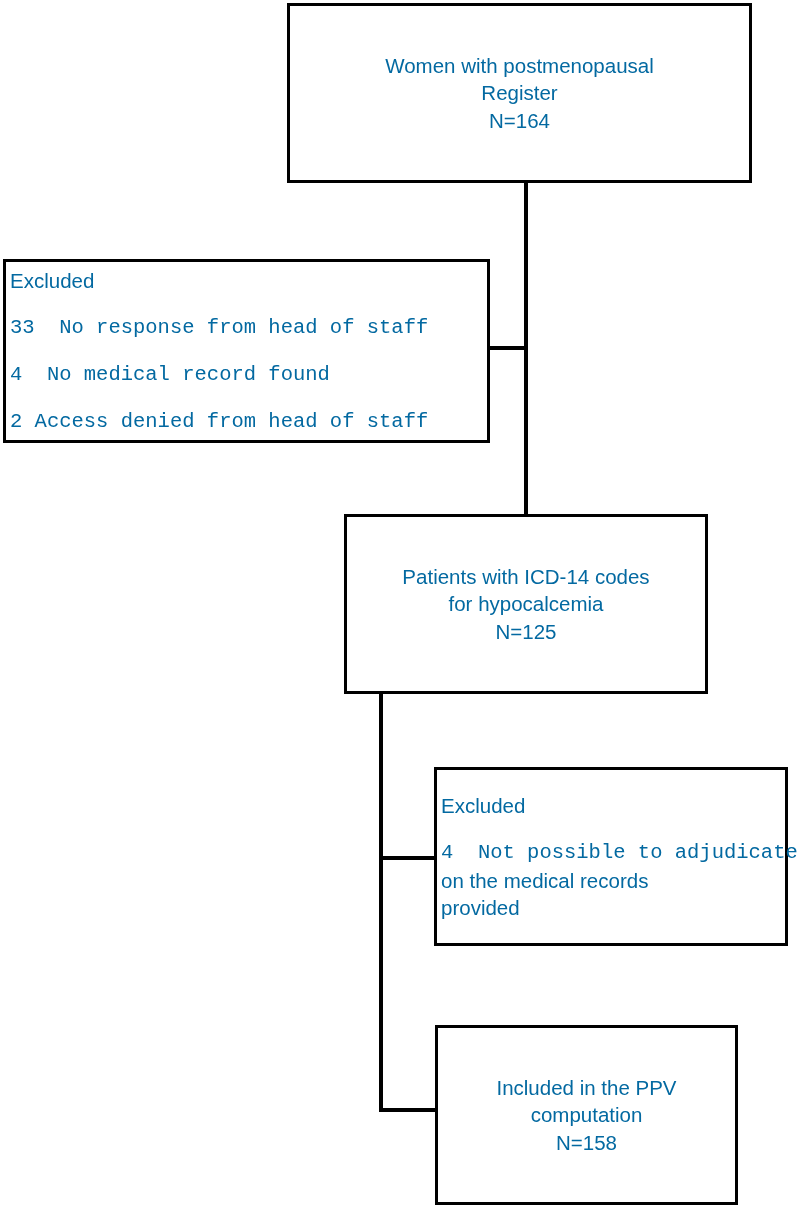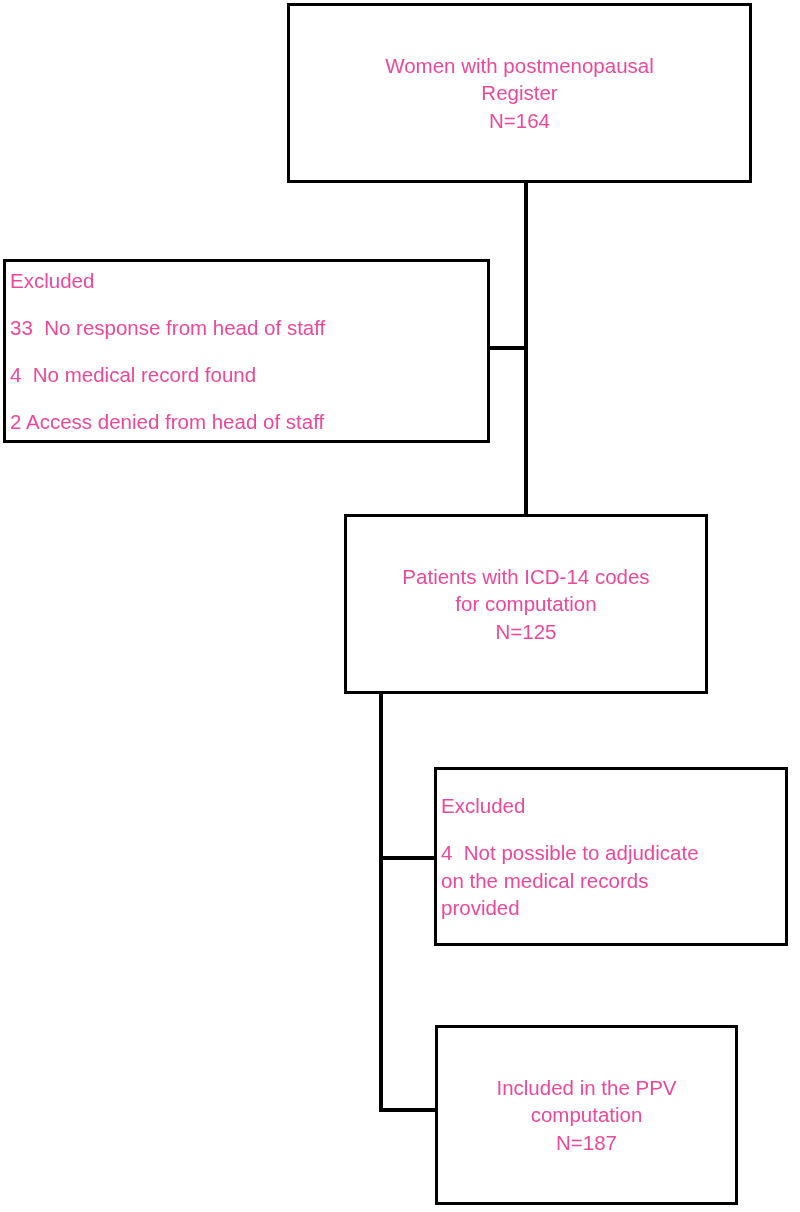--- a/index.html
+++ b/index.html
@@ -35,27 +35,28 @@
   }
   .node-left {
     align-items: flex-start;
     text-align: left;
   }
   .node-line {
     display: block;
     font-size: 20.5px;
     line-height: 1.33;
     white-space: pre;
-    color: #ec4899;
+    color: #0369a1;
   }
   .node-left .node-line {
     padding-left: 4px;
   }
   .node-left .node-line.spaced {
     margin-top: 20px;
+    font-family: Liberation Mono, monospace;
   }
 
   
   #node-source {
     left: 287px;
     top: 3px;
     width: 465px;
     height: 180px;
   }
   
@@ -141,30 +142,30 @@
 
   <div class="node node-left" id="node-excluded-1">
     <span class="node-line">Excluded</span>
     <span class="node-line spaced">33  No response from head of staff</span>
     <span class="node-line spaced">4  No medical record found</span>
     <span class="node-line spaced">2 Access denied from head of staff</span>
   </div>
 
   <div class="node node-center" id="node-identified">
     <span class="node-line">Patients with ICD-14 codes</span>
-    <span class="node-line">for computation</span>
+    <span class="node-line">for hypocalcemia</span>
     <span class="node-line">N=125</span>
   </div>
 
   <div class="node node-left" id="node-excluded-2">
     <span class="node-line">Excluded</span>
     <span class="node-line spaced">4  Not possible to adjudicate</span>
     <span class="node-line">on the medical records</span>
     <span class="node-line">provided</span>
   </div>
 
   <div class="node node-center" id="node-included">
     <span class="node-line">Included in the PPV</span>
     <span class="node-line">computation</span>
-    <span class="node-line">N=187</span>
+    <span class="node-line">N=158</span>
   </div>
 
 </div>
 
 </body></html>

